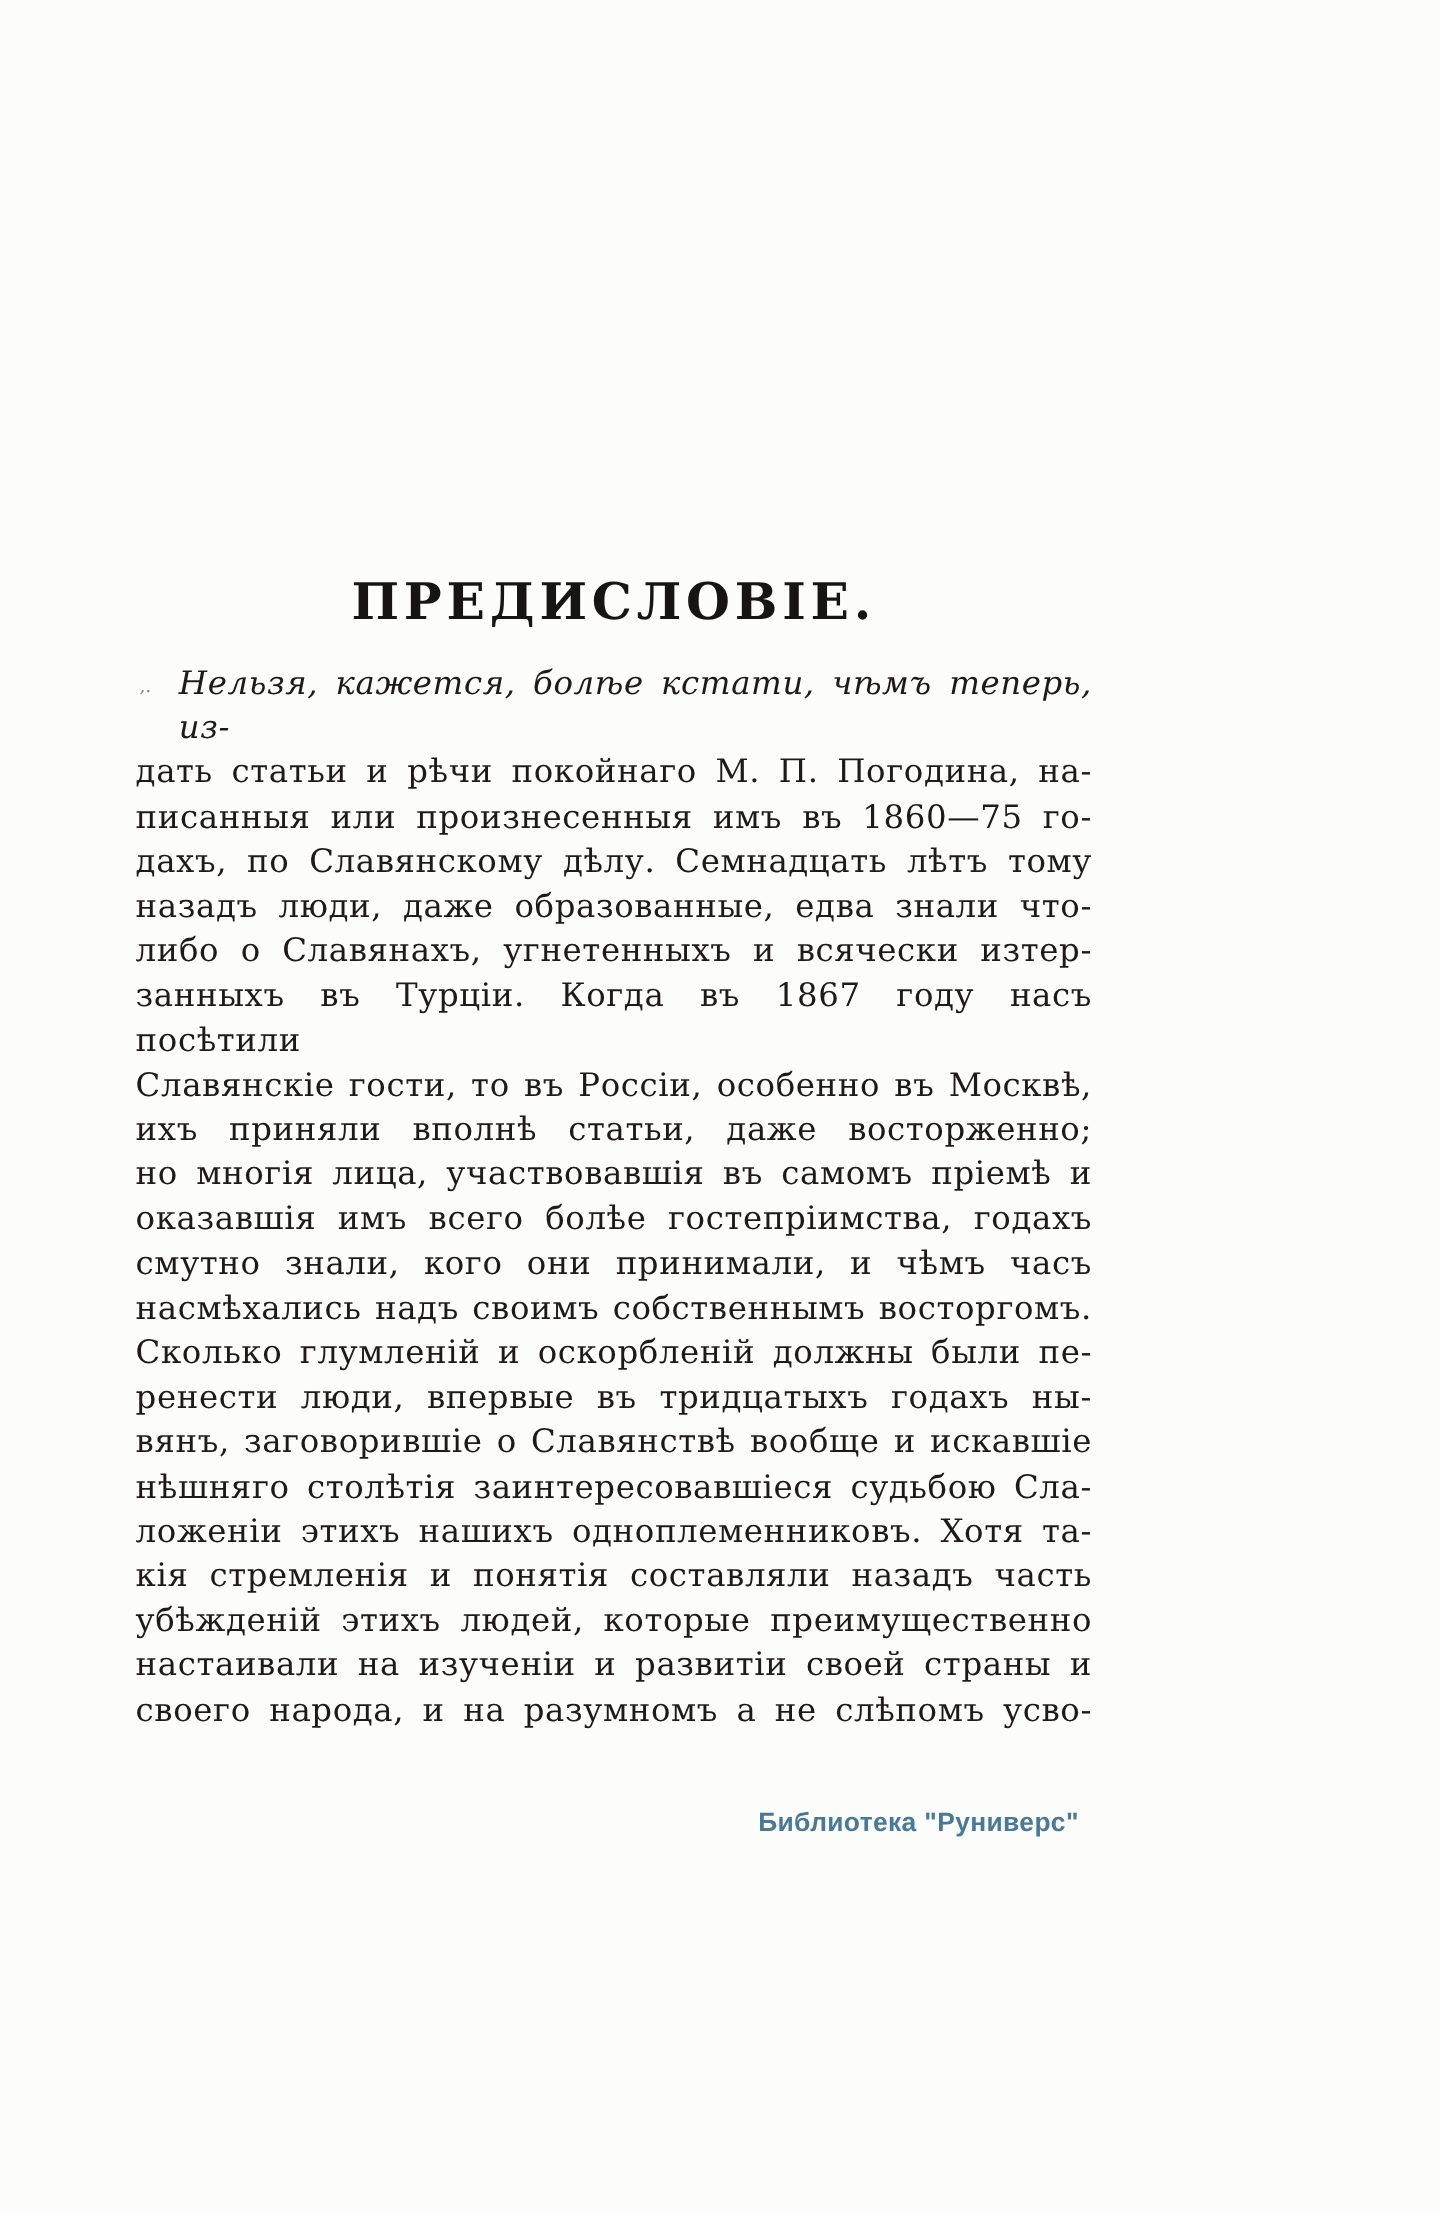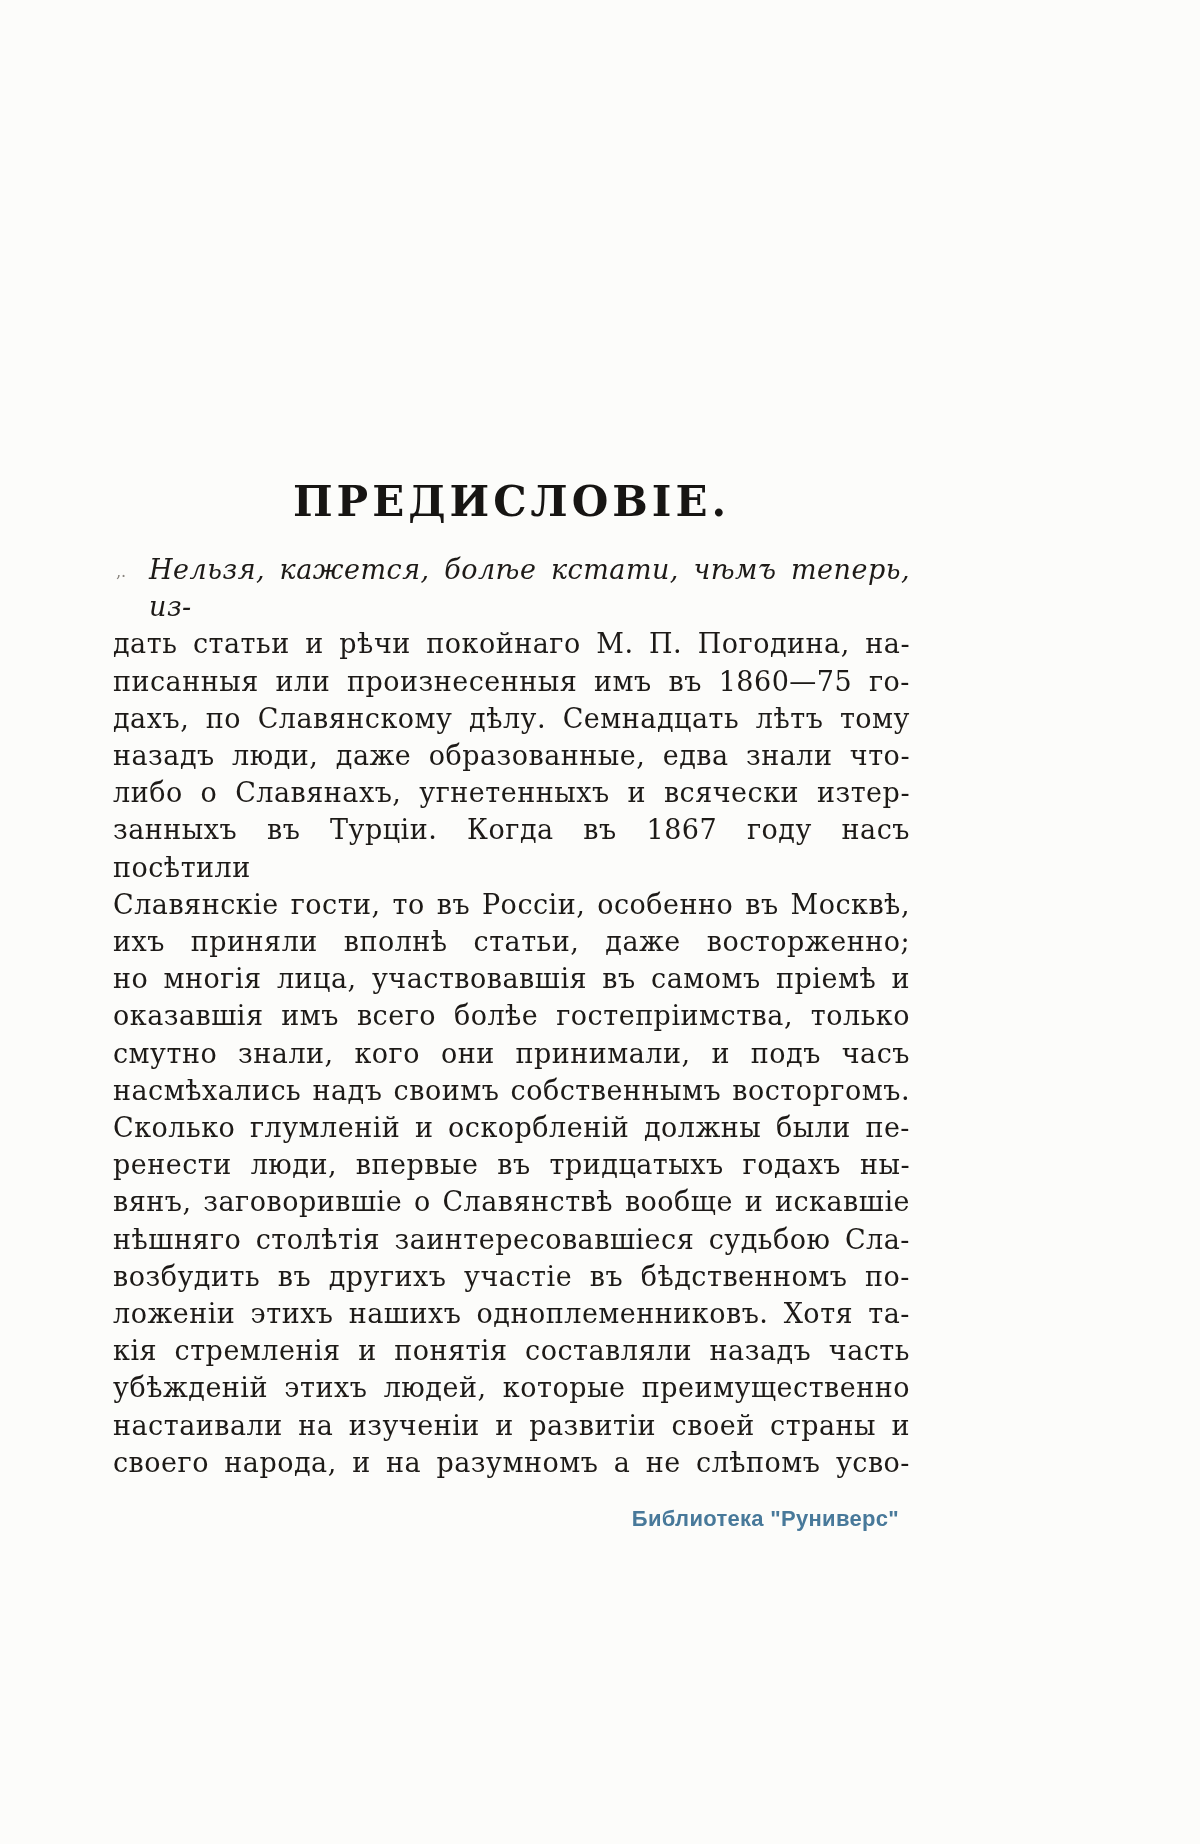--- a/index.html
+++ b/index.html
@@ -77,28 +77,27 @@
     <div class="line indent">Нельзя, кажется, болѣе кстати, чѣмъ теперь, из-</div>
     <div class="line">дать статьи и рѣчи покойнаго М. П. Погодина, на-</div>
     <div class="line">писанныя или произнесенныя имъ въ 1860—75 го-</div>
     <div class="line">дахъ, по Славянскому дѣлу. Семнадцать лѣтъ тому</div>
     <div class="line">назадъ люди, даже образованные, едва знали что-</div>
     <div class="line">либо о Славянахъ, угнетенныхъ и всячески изтер-</div>
     <div class="line">занныхъ въ Турціи. Когда въ 1867 году насъ посѣтили</div>
     <div class="line">Славянскіе гости, то въ Россіи, особенно въ Москвѣ,</div>
     <div class="line">ихъ приняли вполнѣ статьи, даже восторженно;</div>
     <div class="line">но многія лица, участвовавшія въ самомъ пріемѣ и</div>
-    <div class="line">оказавшія имъ всего болѣе гостепріимства, только</div>
-    <div class="line">смутно знали, кого они принимали, и подъ часъ</div>
+    <div class="line">оказавшія имъ всего болѣе гостепріимства, годахъ</div>
+    <div class="line">смутно знали, кого они принимали, и чѣмъ часъ</div>
     <div class="line">насмѣхались надъ своимъ собственнымъ восторгомъ.</div>
     <div class="line">Сколько глумленій и оскорбленій должны были пе-</div>
     <div class="line">ренести люди, впервые въ тридцатыхъ годахъ ны-</div>
     <div class="line">вянъ, заговорившіе о Славянствѣ вообще и искавшіе</div>
     <div class="line">нѣшняго столѣтія заинтересовавшіеся судьбою Сла-</div>
-    <div class="line">возбудить въ другихъ участіе въ бѣдственномъ по-</div>
     <div class="line">ложеніи этихъ нашихъ одноплеменниковъ. Хотя та-</div>
     <div class="line">кія стремленія и понятія составляли назадъ часть</div>
     <div class="line">убѣжденій этихъ людей, которые преимущественно</div>
     <div class="line">настаивали на изученіи и развитіи своей страны и</div>
     <div class="line">своего народа, и на разумномъ а не слѣпомъ усво-</div>
   </div>
 
   <div class="watermark">Библиотека "Руниверс"</div>
 
 </div>

